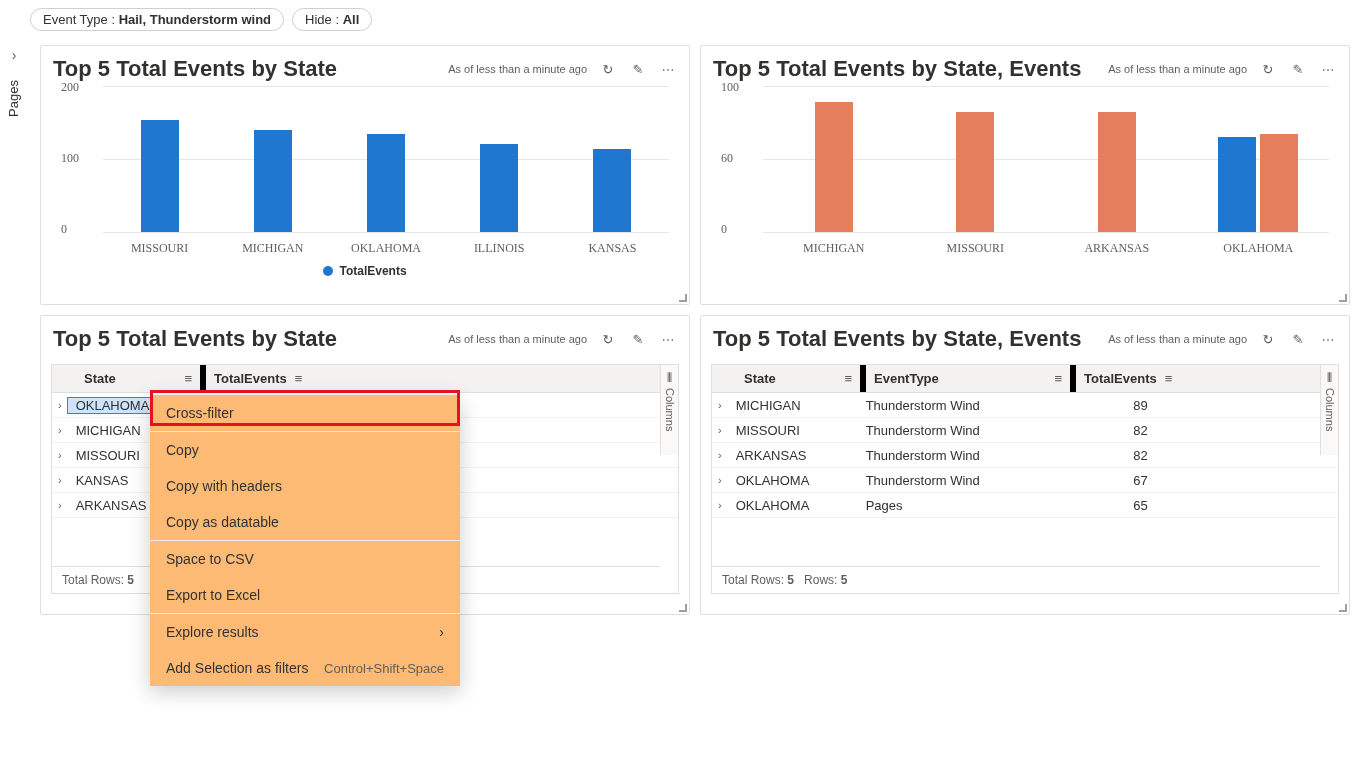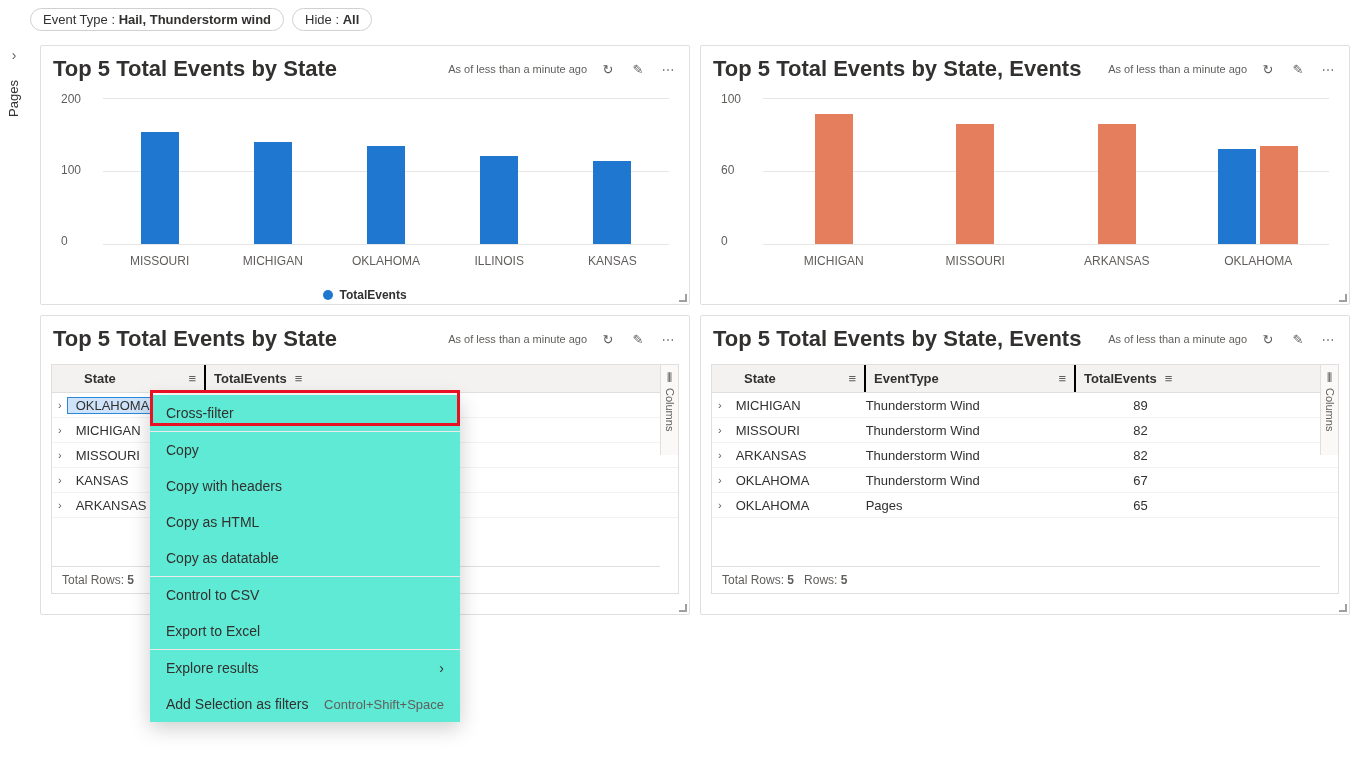--- a/index.html
+++ b/index.html
@@ -11,54 +11,54 @@
 .pages-tab { position: absolute; left: 0; top: 40px; width: 28px; height: 60px; display: flex; align-items: center; justify-content: center; }
 .pages-tab .chev { font-size: 14px; color: #605e5c; padding-bottom: 30px;}
 .pages-label { writing-mode: vertical-rl; transform: rotate(180deg); font-size: 13px; color: #323130; position: absolute; left: 6px; top: 80px; }
 .dash-grid { position: absolute; left: 40px; top: 45px; right: 15px; display: grid; grid-template-columns: 650px 650px; grid-template-rows: 260px 300px; gap: 10px; }
 .card { border: 1px solid #e1dfdd; background: #fff; position: relative; border-radius: 2px; }
 .card-header { display: flex; justify-content: space-between; align-items: center; padding: 10px 12px 4px 12px; }
 .card-title { font-size: 22px; font-weight: 600; }
 .card-actions { display: flex; align-items: center; gap: 12px; }
 .card-asof { font-size: 11px; color: #605e5c; }
 .icon-btn { width: 18px; height: 18px; display: inline-flex; align-items: center; justify-content: center; color: #605e5c; cursor: pointer; }
-.chart-area { position: relative; height: 170px; margin: 12px 20px; }
+.chart-area { position: relative; height: 170px; margin: 0 20px; font-family: Liberation Serif, serif; }
 .y-axis { position: absolute; left: 0; top: 0; bottom: 24px; width: 40px; }
 .y-tick { position: absolute; left: 0; font-size: 12px; color: #605e5c; }
 .y-grid { position: absolute; left: 42px; right: 0; border-top: 1px solid #e8e6e4; }
 .bars { position: absolute; left: 42px; right: 0; top: 0; bottom: 24px; display: flex; }
 .bar-group { flex: 1; display: flex; justify-content: center; align-items: flex-end; gap: 4px; }
 .bar { width: 38px; background: #1f77d0; }
 .bar.orange { background: #e57e5d; }
 .x-labels { position: absolute; left: 42px; right: 0; bottom: 0; display: flex; }
 .x-label { flex: 1; text-align: center; font-size: 12px; color: #605e5c; }
 .legend { display: flex; justify-content: center; gap: 20px; padding: 8px 0 10px; font-size: 12px; }
 .legend-item { display: flex; align-items: center; gap: 6px; font-weight: 600; }
 .legend-dot { width: 10px; height: 10px; border-radius: 50%; }
 .dot-blue { background: #1f77d0; }
 .dot-orange { background: #e57e5d; }
 .resize-handle { position: absolute; right: 2px; bottom: 2px; width: 8px; height: 8px; border-right: 2px solid #a19f9d; border-bottom: 2px solid #a19f9d; }
 .table-wrap { margin: 8px 10px 0 10px; border: 1px solid #e1dfdd; position: relative; height: 230px; }
 .th-row { display: flex; background: #f3f2f1; border-bottom: 1px solid #e1dfdd; height: 28px; align-items: center; }
-.th { padding: 0 8px; font-size: 13px; font-weight: 600; display: flex; align-items: center; gap: 8px; justify-content: space-between; border-right: 2px solid #000000; height: 100%; }
+.th { padding: 0 8px; font-size: 13px; font-weight: 600; display: flex; align-items: center; gap: 8px; justify-content: space-between; border-right: 6px solid #000000; height: 100%; }
 .th:last-child { border-right: none; }
 .col-exp { width: 24px; flex: 0 0 24px; border-right: none;}
 .col-state { flex: 0 0 130px; }
 .col-state2 { flex: 0 0 130px; }
 .col-ev { flex: 0 0 210px; }
 .col-total2 { flex: 1; }
 .tbody { }
 .tr { display: flex; height: 25px; align-items: center; border-bottom: 1px solid #f3f2f1; font-size: 13px; }
 .td { padding: 0 8px; }
 .td.selected { background: #cfe4fa; outline: 1px solid #2b88d8; }
 .exp-chev { color: #605e5c; font-size: 11px; padding: 0 6px; cursor: pointer; }
 .columns-tab { position: absolute; right: 0; top: 0; width: 18px; height: 90px; border-left: 1px solid #e1dfdd; display: flex; flex-direction: column; align-items: center; padding-top: 6px; font-size: 11px; background: #faf9f8; }
 .columns-label { writing-mode: vertical-rl; font-size: 11px; color: #605e5c; margin-top: 4px; }
 .table-footer { position: absolute; bottom: 0; left: 0; right: 18px; border-top: 1px solid #e1dfdd; padding: 6px 10px; font-size: 12px; color: #605e5c; display:flex; gap: 10px;}
-.context-menu { position: absolute; left: 150px; top: 395px; width: 310px; background: #5eead4; box-shadow: 0 6px 20px rgba(0,0,0,0.2); z-index: 100; font-size: 14px; }
+.context-menu { position: absolute; left: 150px; top: 395px; width: 310px; background: #fdba74; box-shadow: 0 6px 20px rgba(0,0,0,0.2); z-index: 100; font-size: 14px; }
 .context-menu .item { padding: 10px 16px; display: flex; justify-content: space-between; align-items: center; cursor: pointer; }
 .context-menu .sep { border-top: 1px solid #edebe9; }
 .highlight-box { position: absolute; left: 150px; top: 390px; width: 310px; height: 36px; border: 3px solid #e81123; z-index: 101; pointer-events: none; }
 .menu-icon { font-size: 13px; color: #605e5c; }
 .num-right { text-align: right; flex: 0 0 100px; padding-right: 20px; }
 </style>
 </head>
 <body>
 
 <div class="filters">
@@ -310,28 +310,25 @@
       <span>Cross-filter</span>
     </div>
   <div class="sep"></div>
   <div class="item">
       <span>Copy</span>
     </div>
   <div class="item">
       <span>Copy with headers</span>
     </div>
   <div class="item">
-      <span>Copy as HTML</span>
-    </div>
-  <div class="item">
       <span>Copy as datatable</span>
     </div>
   <div class="sep"></div>
   <div class="item">
-      <span>Control to CSV</span>
+      <span>Space to CSV</span>
     </div>
   <div class="item">
       <span>Export to Excel</span>
     </div>
   <div class="sep"></div>
   <div class="item">
       <span>Explore results</span>
       <span>›</span>
     </div>
   <div class="item">

